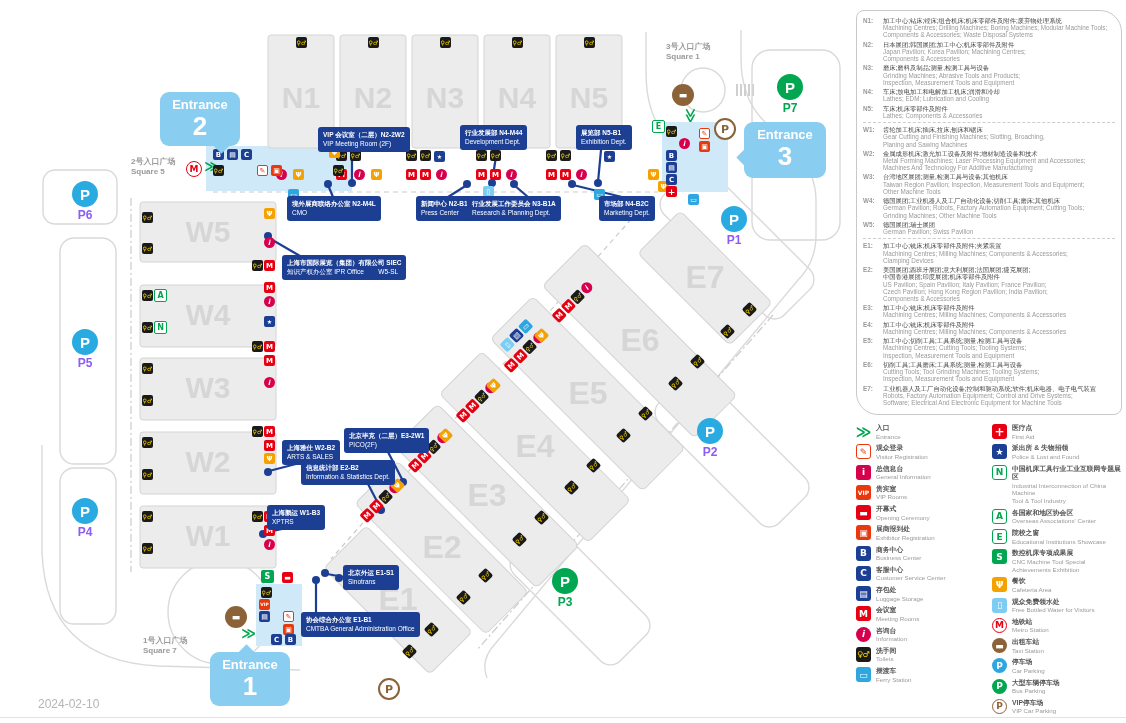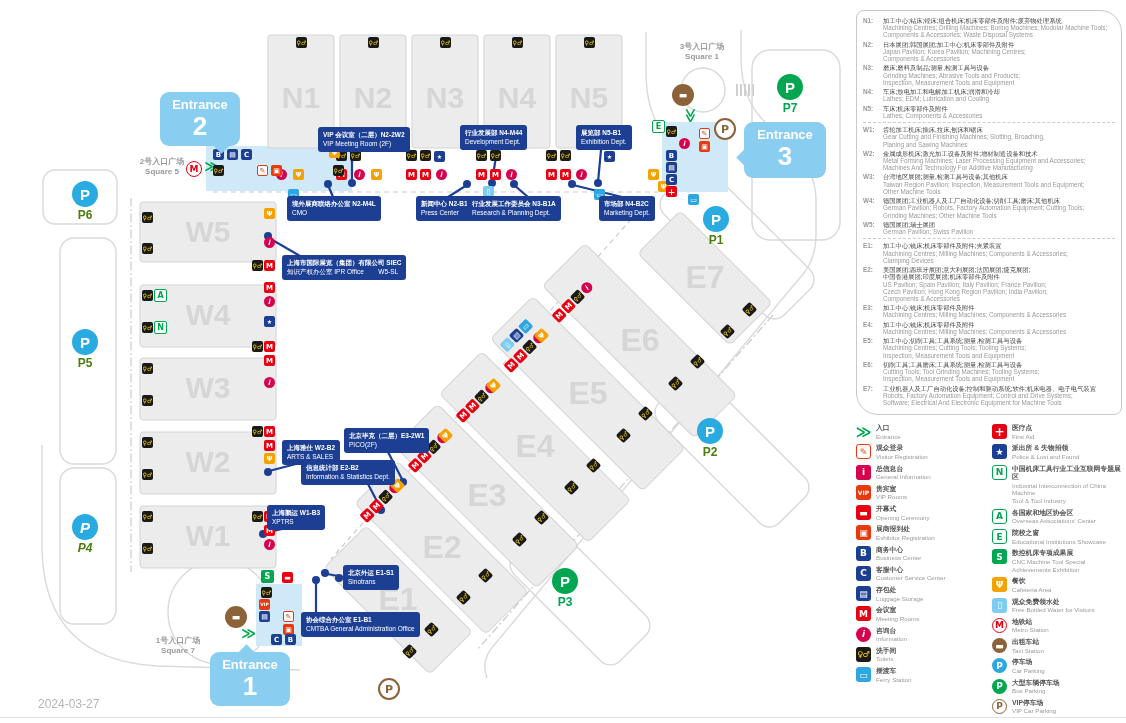--- a/index.html
+++ b/index.html
@@ -27,25 +27,25 @@
   .bn { font-size:26px; font-weight:bold; line-height:1.0; }
 
   
   .pwrap { position:absolute; width:52px; text-align:center; z-index:5; }
   .pmark { width:26px; height:26px; border-radius:50%; margin:0 auto; color:#fff;
     display:flex; align-items:center; justify-content:center;
     font-size:15px; font-weight:bold; }
   .pmark::before { content:"P"; }
   .pblue { background:#29abe2; }  .pgreen { background:#00a650; }
   .plab { font-size:12px; font-weight:bold; margin-top:1px; }
-  .lblue { color:#4d7c0f; }  .lgreen { color:#00a650; }
+  .lblue { color:#8b5cf6; }  .lgreen { color:#00a650; }
 
   
   .sq { position:absolute; color:#9a9a9a; font-size:8px; font-weight:bold;
-    text-align:center; line-height:1.2; z-index:4; }
+    text-align:left; line-height:1.2; z-index:4; }
 
   
   .mi { position:absolute; width:11px; height:11px; border-radius:2px; z-index:5;
     display:flex; align-items:center; justify-content:center;
     font-size:7px; font-weight:bold; color:#fff; background:#888;
     font-family:"DejaVu Sans",sans-serif; }
   .rot { transform:rotate(-45deg); }
   .cluster { position:absolute; display:flex; gap:2px; transform:rotate(-45deg); z-index:5; }
   .cluster .mi { position:static; }
   .sz13 { width:13px; height:13px; font-size:8px; }
@@ -255,33 +255,33 @@
   </div>
   <div class="balloon tail-l" style="left:744px;top:122px;width:82px;height:56px;">
     <div class="bw">Entrance</div>
     <div class="bn">3</div>
   </div>
   <div class="balloon tail-t" style="left:210px;top:652px;width:80px;height:54px;">
     <div class="bw">Entrance</div>
     <div class="bn">1</div>
   </div>
 
-  <div class="pwrap" style="left:690px;top:206px;">
+  <div class="pwrap" style="left:708px;top:206px;">
         <div class="pmark pblue"></div>
         <div class="plab lblue">P1</div>
       </div>
   <div class="pwrap" style="left:684px;top:418px;">
         <div class="pmark pblue"></div>
         <div class="plab lblue">P2</div>
       </div>
   <div class="pwrap" style="left:539px;top:568px;">
         <div class="pmark pgreen"></div>
         <div class="plab lgreen">P3</div>
       </div>
-  <div class="pwrap" style="left:59px;top:514px;font-style:italic;">
+  <div class="pwrap" style="left:59px;top:498px;">
         <div class="pmark pblue"></div>
         <div class="plab lblue">P4</div>
       </div>
   <div class="pwrap" style="left:59px;top:329px;">
         <div class="pmark pblue"></div>
         <div class="plab lblue">P5</div>
       </div>
   <div class="pwrap" style="left:59px;top:181px;">
         <div class="pmark pblue"></div>
         <div class="plab lblue">P6</div>
@@ -820,16 +820,16 @@
         <span class="ficon" style="background:#fff;color:#8c6239;border:1px solid #8c6239;border-radius:50%">P</span>
         <span class="ftext">
           <span class="fzh">VIP停车场</span>
           <span class="fen">VIP Car Parking</span>
         </span>
       </div>
         </div>
   </div>
 </div>
 
-<div id="date">2024-03-27</div>
+<div id="date">2024-02-10</div>
 <div id="bottomline"></div>
 
 </div>
 
 </body></html>

